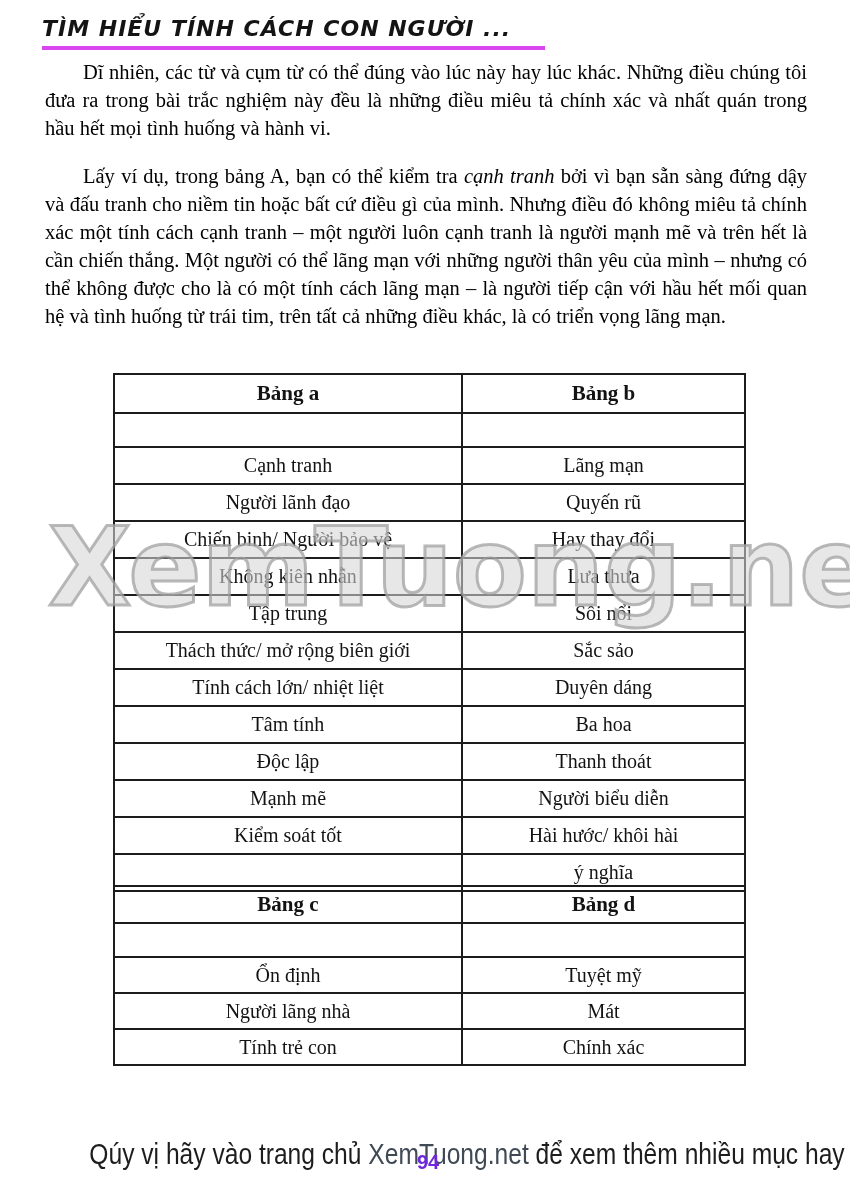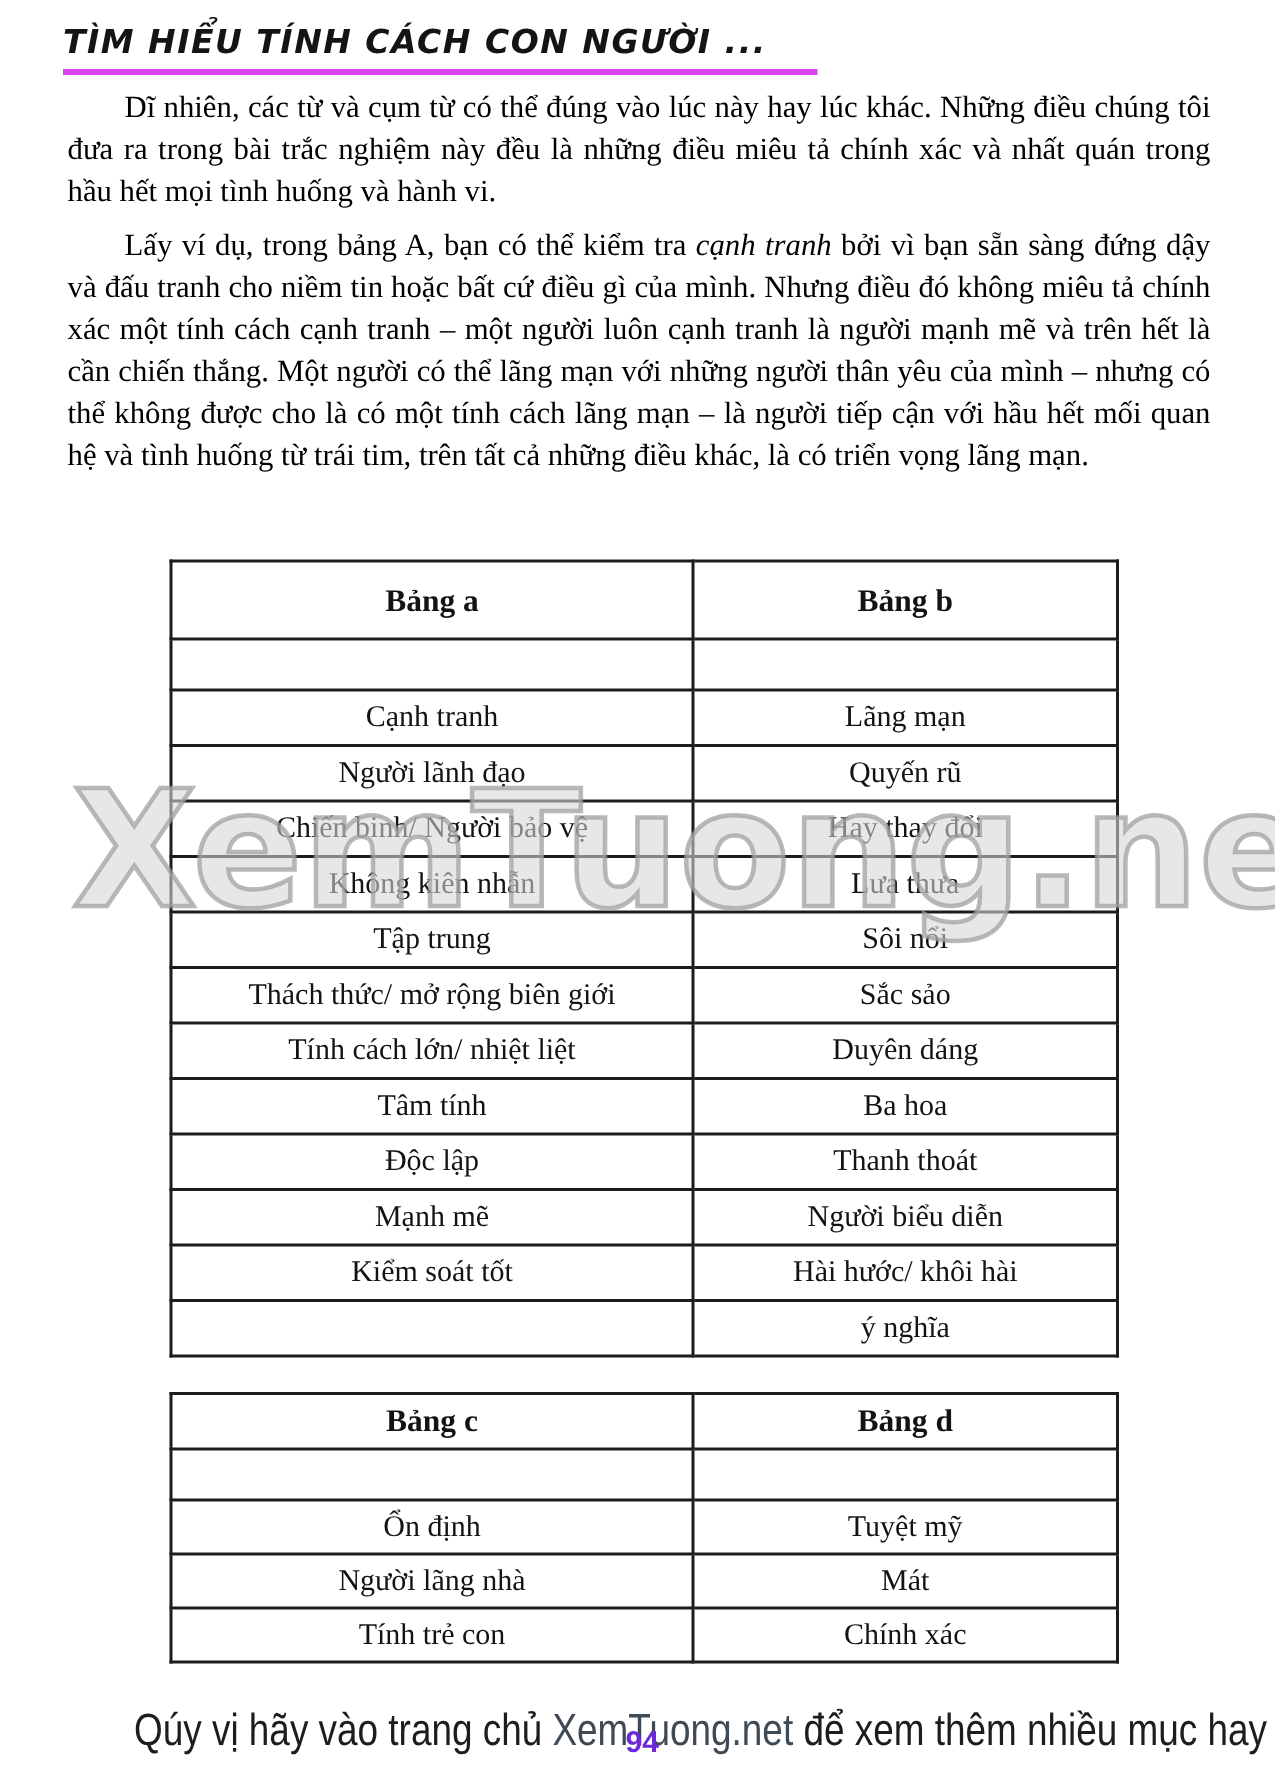--- a/index.html
+++ b/index.html
@@ -36,48 +36,48 @@
     left: 45px;
     width: 762px;
   }
   .content p {
     font-size: 20.5px;
     line-height: 28px;
     text-align: justify;
     text-indent: 38px;
     color: #000000;
   }
-  .content p + p { margin-top: 8px; }
+  .content p + p { margin-top: 20px; }
   .em { font-style: italic; }
 
   
   table.trait-table {
     position: absolute;
     left: 113px;
     border-collapse: collapse;
     table-layout: fixed;
     width: 631px;
     background: transparent;
     z-index: 1;
   }
   #table-ab { top: 373px; }
-  #table-cd { top: 928px; }
+  #table-cd { top: 885px; }
   .trait-table td {
     border: 2px solid #1c1c1c;
     text-align: center;
     vertical-align: middle;
     font-size: 20px;
     color: #131313;
     padding: 0 4px;
     overflow: hidden;
   }
   .trait-table col.c1 { width: 348px; }
   .trait-table col.c2 { width: 283px; }
   .trait-table tr.r-head td {
-    height: 52px;
+    height: 39px;
     font-weight: 700;
     font-size: 21px;
   }
   #table-cd tr.r-head td { height: 37px; }
   .trait-table tr.r-empty td { height: 34px; }
   #table-ab tr.r-data td { height: 37px; }
   #table-cd tr.r-data td { height: 36px; }
 
   
   .watermark {

